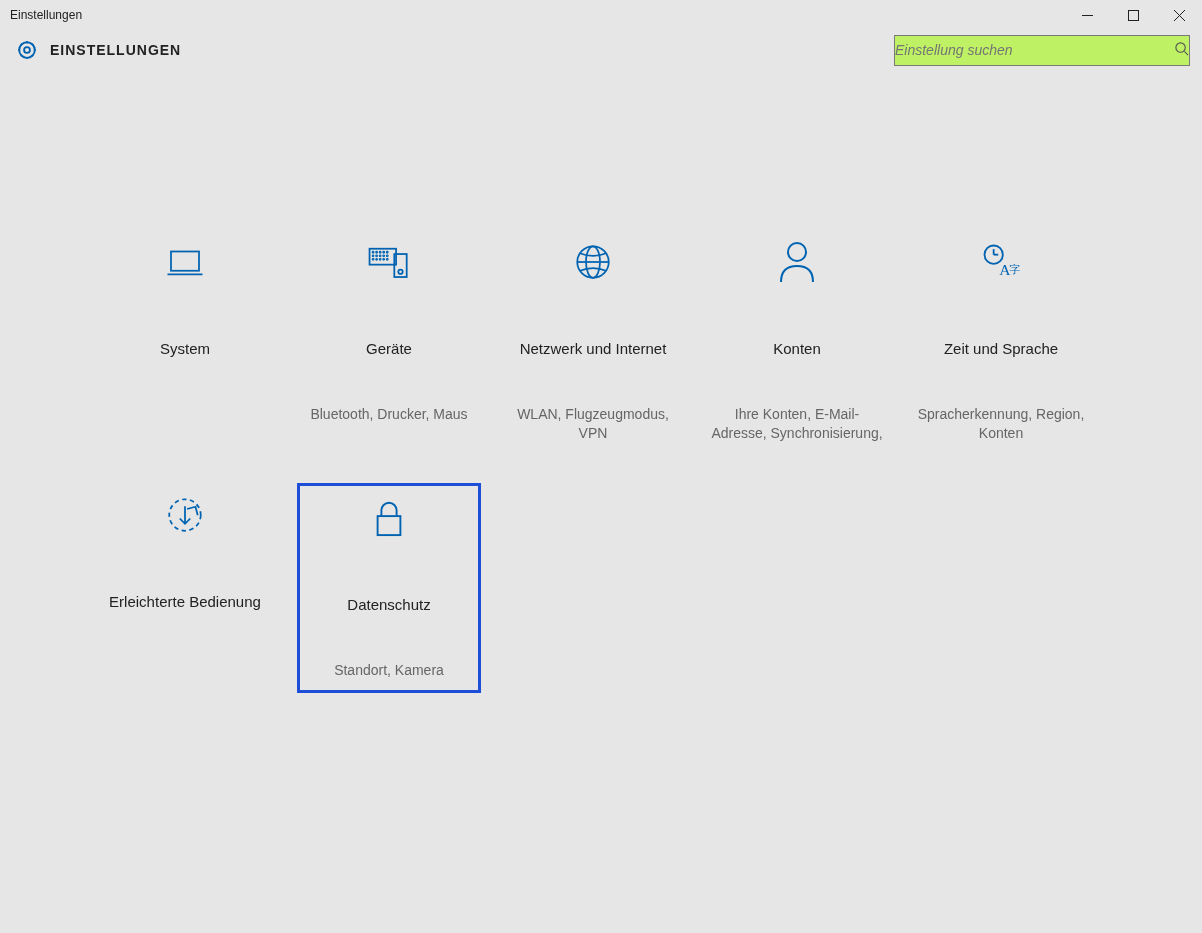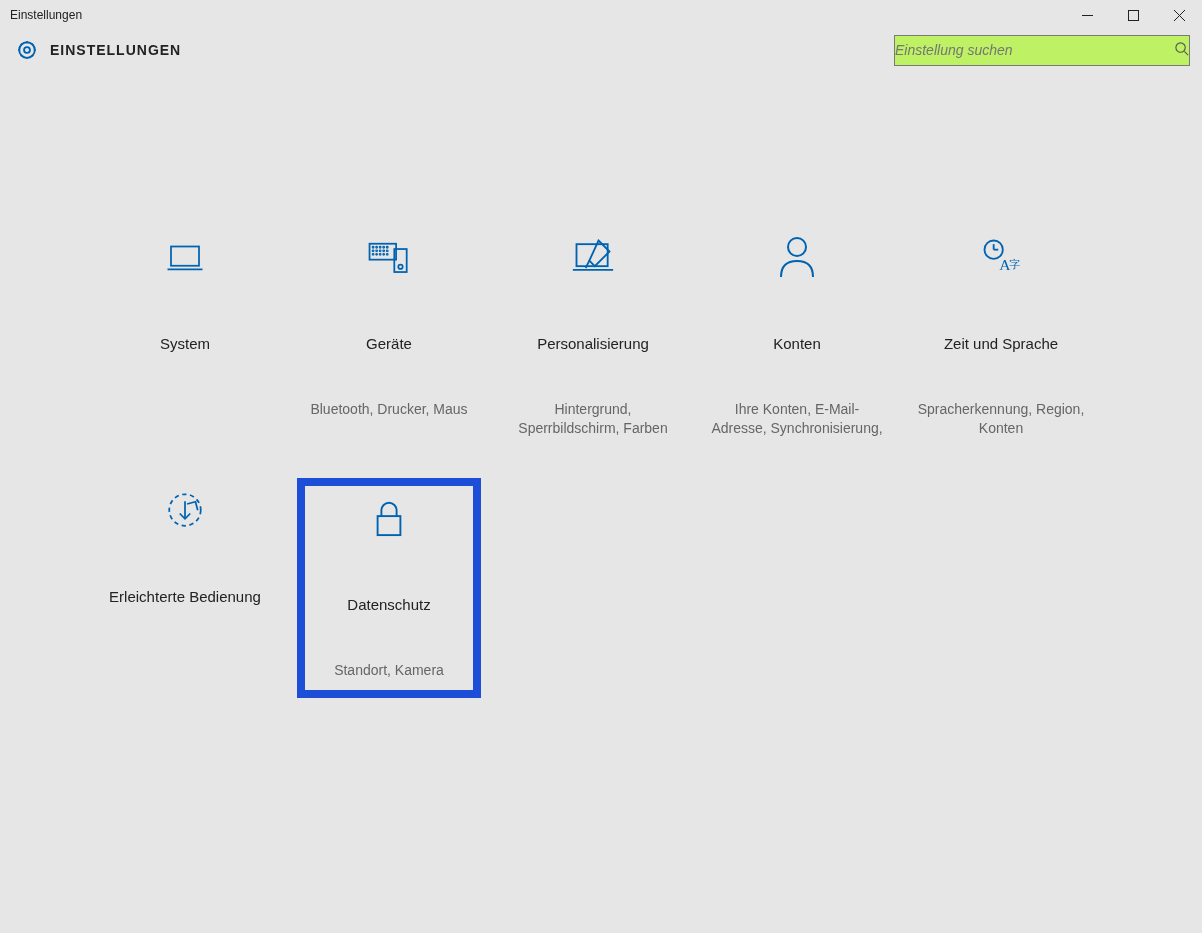--- a/index.html
+++ b/index.html
@@ -90,21 +90,21 @@
   .tile {
     width: 184px;
     text-align: center;
     display: flex;
     flex-direction: column;
     align-items: center;
     padding: 8px 4px 10px 4px;
     gap: 44px;
   }
   .tile.highlight {
-    border: 8px solid #1d4ed8;
+    border: 3px solid #1d4ed8;
   }
   .tile .ticon {
     height: 48px;
     display: flex;
     align-items: center;
     justify-content: center;
     color: #0063B1;
     margin-bottom: 10px;
   }
   .tile .ticon svg { stroke: #0063B1; fill: none; stroke-width: 2; }
@@ -198,33 +198,34 @@
             <circle cx="12" cy="18" r="0.6" fill="#0063B1"></circle>
             <circle cx="16" cy="18" r="0.6" fill="#0063B1"></circle>
             <circle cx="20" cy="18" r="0.6" fill="#0063B1"></circle>
             <circle cx="24" cy="18" r="0.6" fill="#0063B1"></circle>
         </svg>
       </div>
       <div class="tlabel">Geräte</div>
       <div class="tdesc">Bluetooth, Drucker, Maus</div>
     </div>
 
-
-    <div class="tile">
-      <div class="ticon">
-        <svg width="44" height="42" viewBox="0 0 48 44">
-          <rect x="6" y="8" width="34" height="24"></rect>
-          <line x1="2" y1="36" x2="46" y2="36"></line>
-          <path d="M30 4 L42 16 L26 32 L20 26 Z"></path>
-          <line x1="20" y1="26" x2="16" y2="34"></line>
-        </svg>
-      </div>
-      <div class="tlabel">Personalisierung</div>
-      <div class="tdesc">Hintergrund, Sperrbildschirm, Farben</div>
-    </div>
+    <div class="tile">
+      <div class="ticon">
+        <svg width="42" height="42" viewBox="0 0 48 48">
+          <circle cx="24" cy="24" r="18"></circle>
+          <ellipse cx="24" cy="24" rx="8" ry="18"></ellipse>
+          <line x1="6" y1="24" x2="42" y2="24"></line>
+          <path d="M9 14 Q24 20 39 14"></path>
+          <path d="M9 34 Q24 28 39 34"></path>
+        </svg>
+      </div>
+      <div class="tlabel">Netzwerk und Internet</div>
+      <div class="tdesc">WLAN, Flugzeugmodus, VPN</div>
+    </div>
+
 
     <div class="tile">
       <div class="ticon">
         <svg width="40" height="44" viewBox="0 0 40 44">
           <circle cx="20" cy="12" r="9"></circle>
           <path d="M4 42 Q4 26 20 26 Q36 26 36 42"></path>
         </svg>
       </div>
       <div class="tlabel">Konten</div>
       <div class="tdesc">Ihre Konten, E-Mail-Adresse, Synchronisierung,</div>

